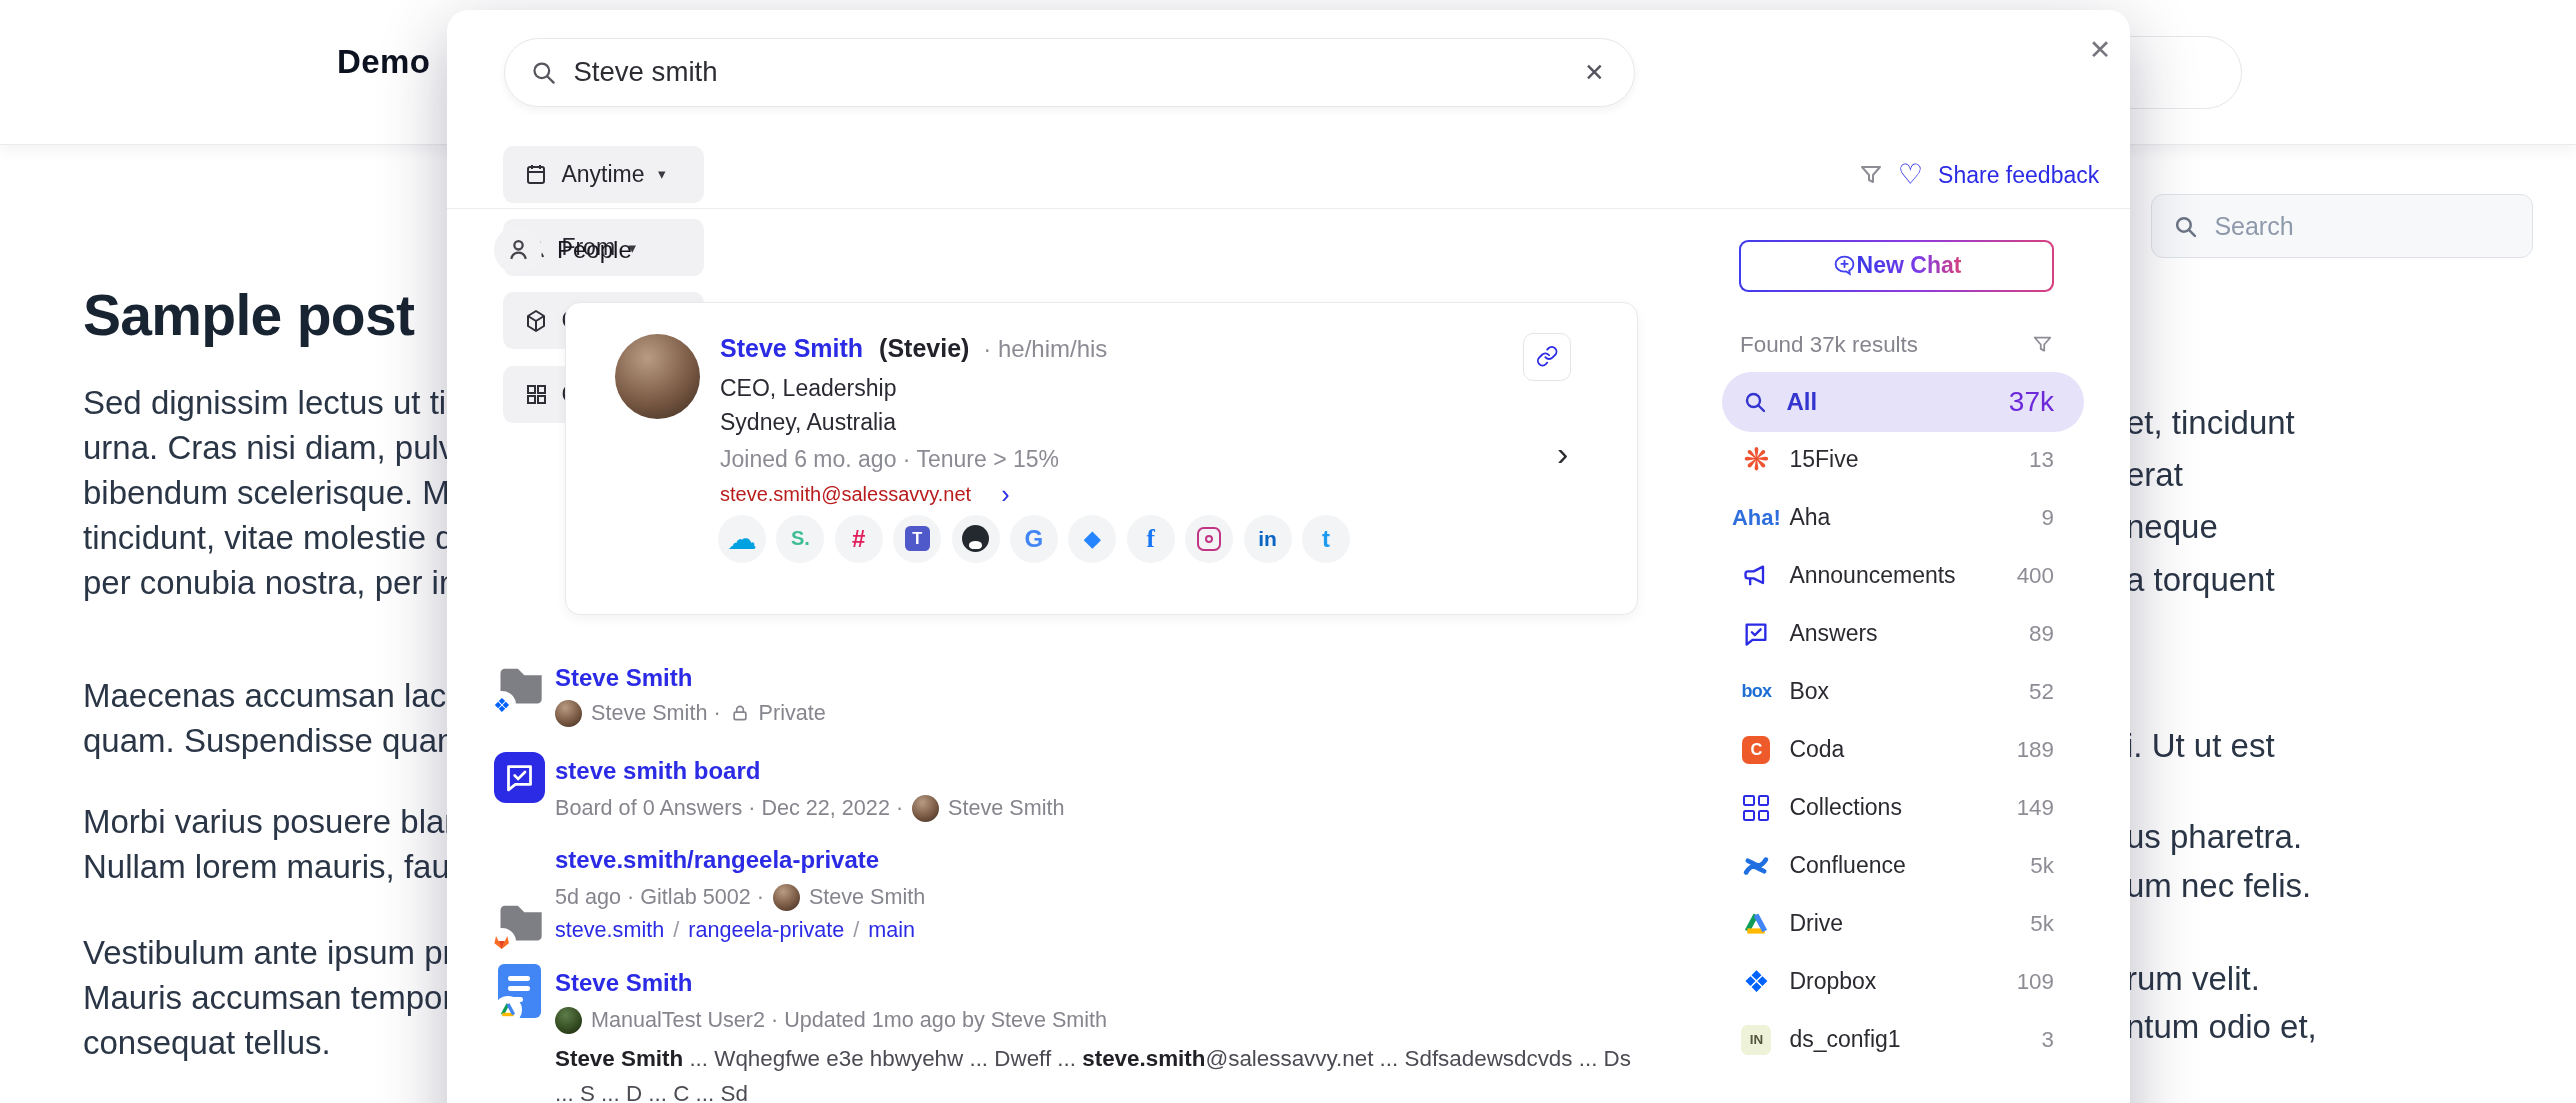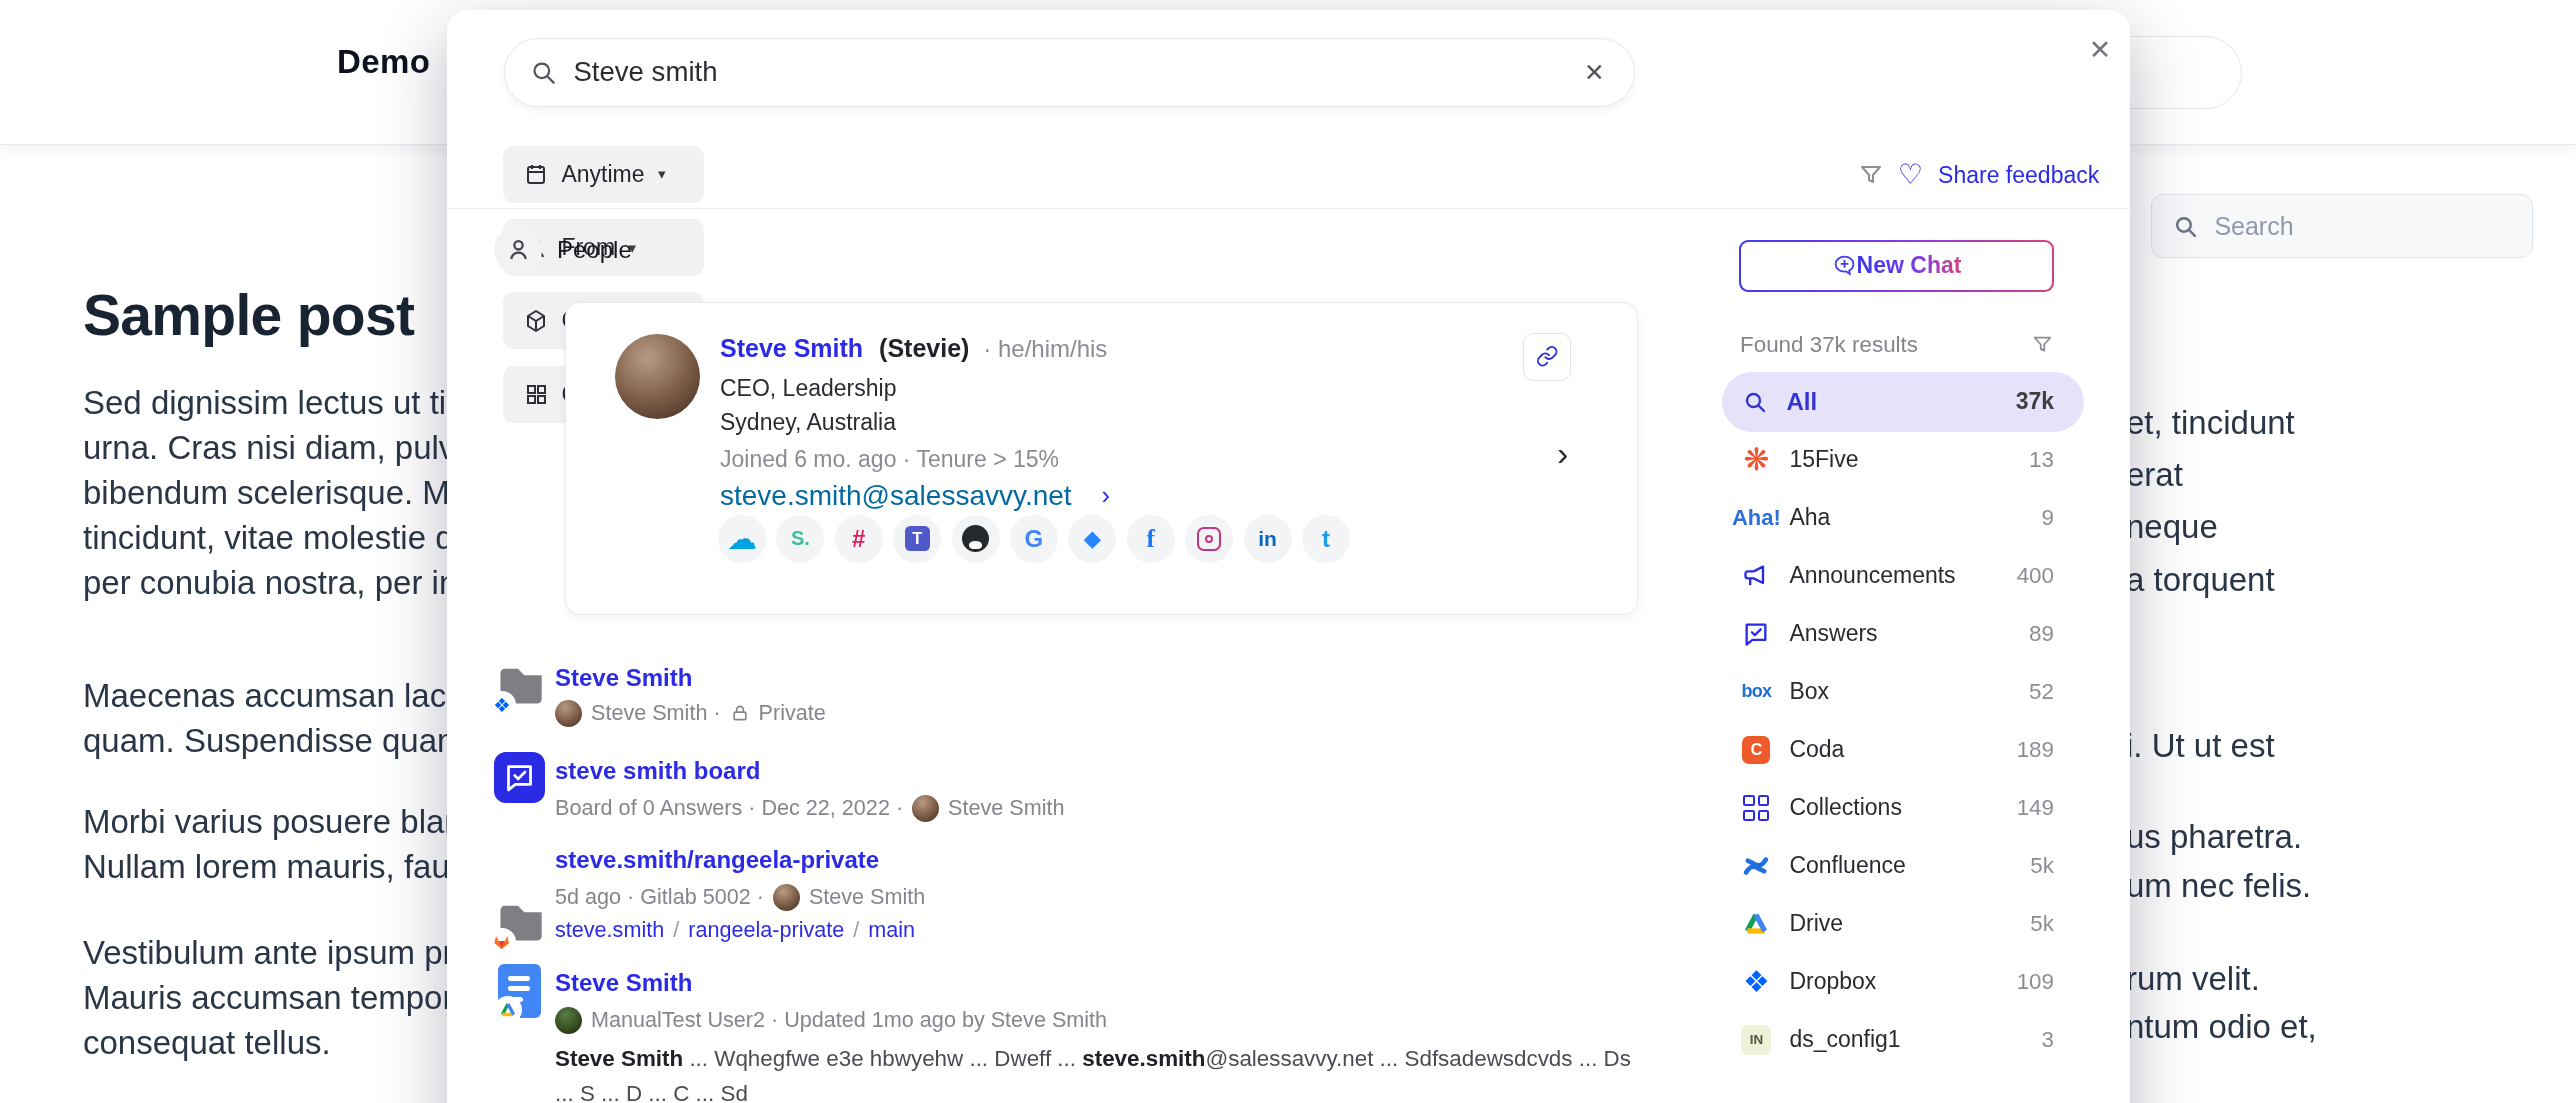--- a/index.html
+++ b/index.html
@@ -62,21 +62,21 @@
     border-radius:15px; background:#fff; box-shadow:0 3.7px 12px rgba(0,0,0,.05); }
   #person-avatar { left:49px; top:31px; width:85px; height:85px; border-radius:50%;
     background:radial-gradient(circle at 38% 28%, #b99b84, #7a5a44 55%, #3a2a1f); }
   .pc-name-row { left:154px; top:31px; font-size:25px; white-space:nowrap; }
   .pc-name { color:#2b2be6; font-weight:700; cursor:pointer; }
   .pc-nick { color:#22222a; font-weight:700; margin-left:9px; }
   .pc-pron { color:#8b8b94; font-size:24px; margin-left:7px; }
   .pc-line { left:154px; font-size:23px; color:#2a2a33; white-space:nowrap; }
   .pc-gray { color:#8b8b94; }
   #pc-email-row { left:154px; top:177px; display:flex; align-items:center; gap:30px; }
-  #pc-email { font-size:28px; color:#0369a1; font-weight:500; cursor:pointer; }
+  #pc-email { font-size:20px; color:#b91c1c; font-weight:500; cursor:pointer; }
   .blue-chev { font-size:25px; color:#2b2be6; }
   #pc-socials { left:152px; top:212px; display:flex; gap:10.4px; }
   .soc { width:48px; height:48px; border-radius:50%; background:#f3f4f6; display:flex;
     align-items:center; justify-content:center; cursor:pointer; position:relative; }
   #pc-link-btn { left:957px; top:30px; width:48px; height:48px; border:1.5px solid #e4e4e8;
     border-radius:10.4px; display:flex; align-items:center; justify-content:center; cursor:pointer; }
   #pc-link-btn svg { width:22.4px; height:22.4px; color:#2b2be6; }
   #pc-chev { left:991px; top:131px; font-size:34px; color:#2a2a31; cursor:pointer; }
 
   
@@ -111,21 +111,21 @@
   @supports (-webkit-background-clip:text) {
     .grad-text { background:linear-gradient(90deg,#3f39ea 10%,#7d3ae6 60%,#d6427f 100%);
       -webkit-background-clip:text; -webkit-text-fill-color:transparent; }
   }
   #found-row { left:1293px; top:322px; width:313px; display:flex; align-items:center; justify-content:space-between; }
   #found-label { font-size:22.4px; color:#85858e; }
   #all-pill { left:1275px; top:362px; width:362px; height:60px; background:#e5e2fa; border-radius:33px;
     display:flex; align-items:center; padding:0 30px 0 21px; gap:19.4px; cursor:pointer; }
   #all-pill .search-svg { color:#3434cf; width:24px; height:24px; }
   #all-label { font-size:24px; font-weight:700; color:#3434cf; flex:1; }
-  #all-count { font-size:23px; font-weight:700; color:#404040; }
+  #all-count { font-size:28px; font-weight:400; color:#6d28d9; }
   #side-list { left:1275px; top:421px; width:362px; }
   .side-row { height:58px; display:flex; align-items:center; padding:0 30px 0 16.4px; gap:15px;
     border-radius:30px; cursor:pointer; }
   .side-ico { width:36px; display:flex; align-items:center; justify-content:center; flex:0 0 auto; }
   .side-label { flex:1; font-size:23px; font-weight:500; color:#2a2a31; white-space:nowrap;
     overflow:hidden; text-overflow:ellipsis; }
   .side-count { font-size:22.4px; color:#8d8d96; }
   .ico-svg { width:28px; height:28px; }
   .asana-dots { position:relative; width:30px; height:25px; }
   .asana-dots span { position:absolute; width:11.2px; height:11.2px; border-radius:50%; background:#f3746f; }

